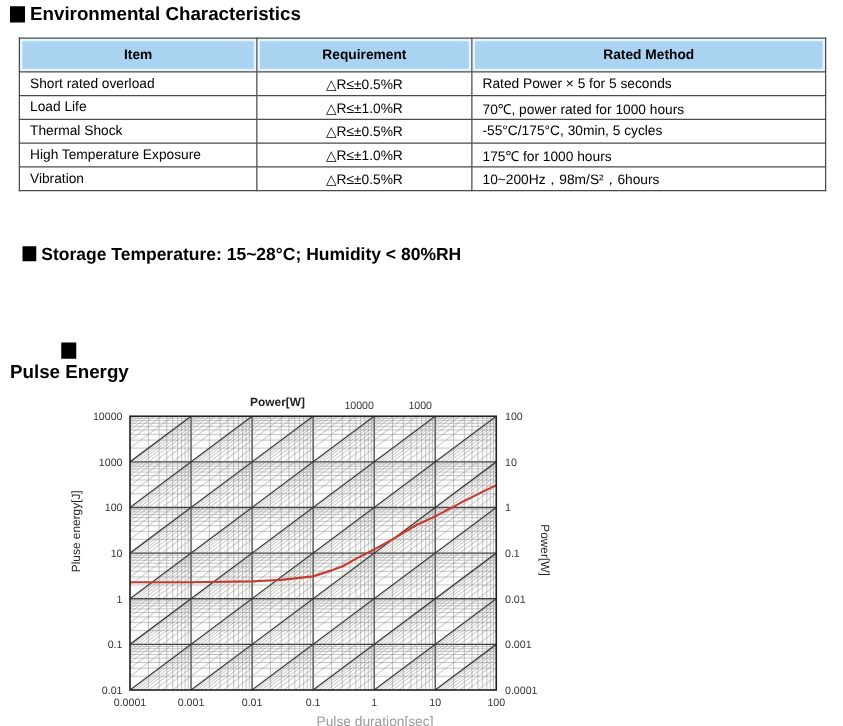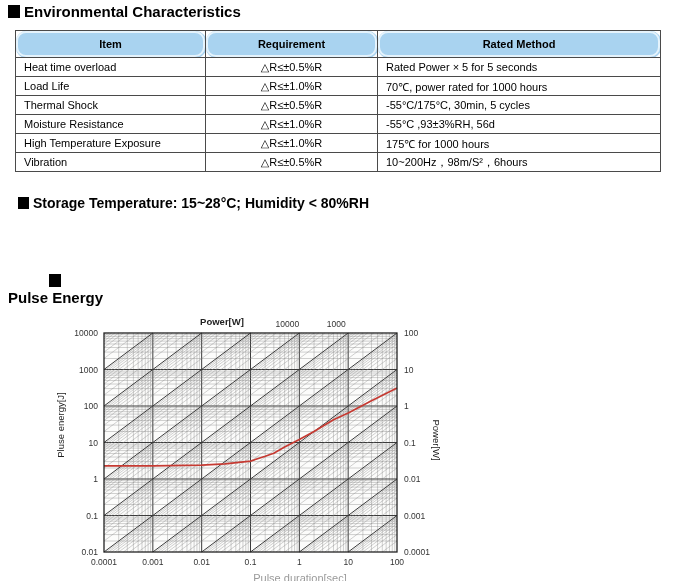--- a/index.html
+++ b/index.html
@@ -8,21 +8,21 @@
 
   .sec-heading{position:absolute; display:flex; align-items:center; gap:2px;
     font-weight:bold; color:#000; font-size:15px; letter-spacing:0px;}
   .sec-heading .bullet{display:inline-block; width:12px; height:13px; background:#000; margin-right:2px;}
   .sec-heading.small{font-size:14px;}
 
   table.env{position:absolute; left:15px; top:30px; width:645px;
     border-collapse:collapse; table-layout:fixed; font-size:11px; color:#000;}
   table.env th, table.env td{border:1px solid #4a4a4a; overflow:hidden; white-space:nowrap;}
   table.env th{height:24px; background:#a9d3f0; box-shadow:inset 0 0 0 2px rgba(235,246,253,.9);
-    font-size:11px; font-weight:bold; text-align:center;border-radius:10px;}
+    font-size:11px; font-weight:bold; text-align:center;}
   table.env td{height:18px; padding:0 0 0 8px; text-align:left; font-size:11px;}
   table.env td.req{text-align:center; padding:0;}
   col.c1{width:190px;} col.c2{width:172px;} col.c3{width:283px;}
 
   #chart-wrap{position:absolute; left:0; top:305px; width:470px; height:276px;}
   svg text{font-family:"Liberation Sans", sans-serif;}
 
   #x-axis-title{position:absolute; left:150px; top:572px; width:300px; text-align:center;
     color:#9a9a9a; font-size:11px;}
 </style>
@@ -44,38 +44,33 @@
       </colgroup>
     <thead>
       <tr>
         <th>Item</th>
         <th>Requirement</th>
         <th>Rated Method</th>
       </tr>
     </thead>
     <tbody id="env-tbody">
         <tr>
-          <td>Heat time overload</td>
+          <td>Short rated overload</td>
           <td class="req">△R≤±0.5%R</td>
           <td>Rated Power × 5 for 5 seconds</td>
         </tr>
         <tr>
           <td>Load Life</td>
           <td class="req">△R≤±1.0%R</td>
           <td>70℃, power rated for 1000 hours</td>
         </tr>
         <tr>
           <td>Thermal Shock</td>
           <td class="req">△R≤±0.5%R</td>
           <td>-55°C/175°C, 30min, 5 cycles</td>
-        </tr>
-        <tr>
-          <td>Moisture Resistance</td>
-          <td class="req">△R≤±1.0%R</td>
-          <td>-55°C ,93±3%RH, 56d</td>
         </tr>
         <tr>
           <td>High Temperature Exposure</td>
           <td class="req">△R≤±1.0%R</td>
           <td>175℃ for 1000 hours</td>
         </tr>
         <tr>
           <td>Vibration</td>
           <td class="req">△R≤±0.5%R</td>
           <td>10~200Hz，98m/S²，6hours</td>

